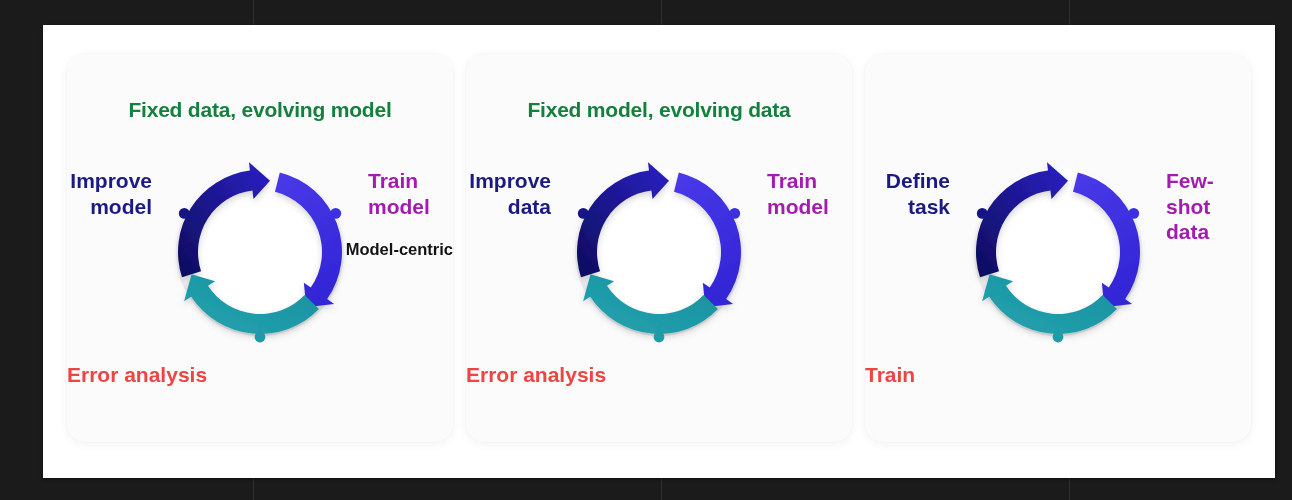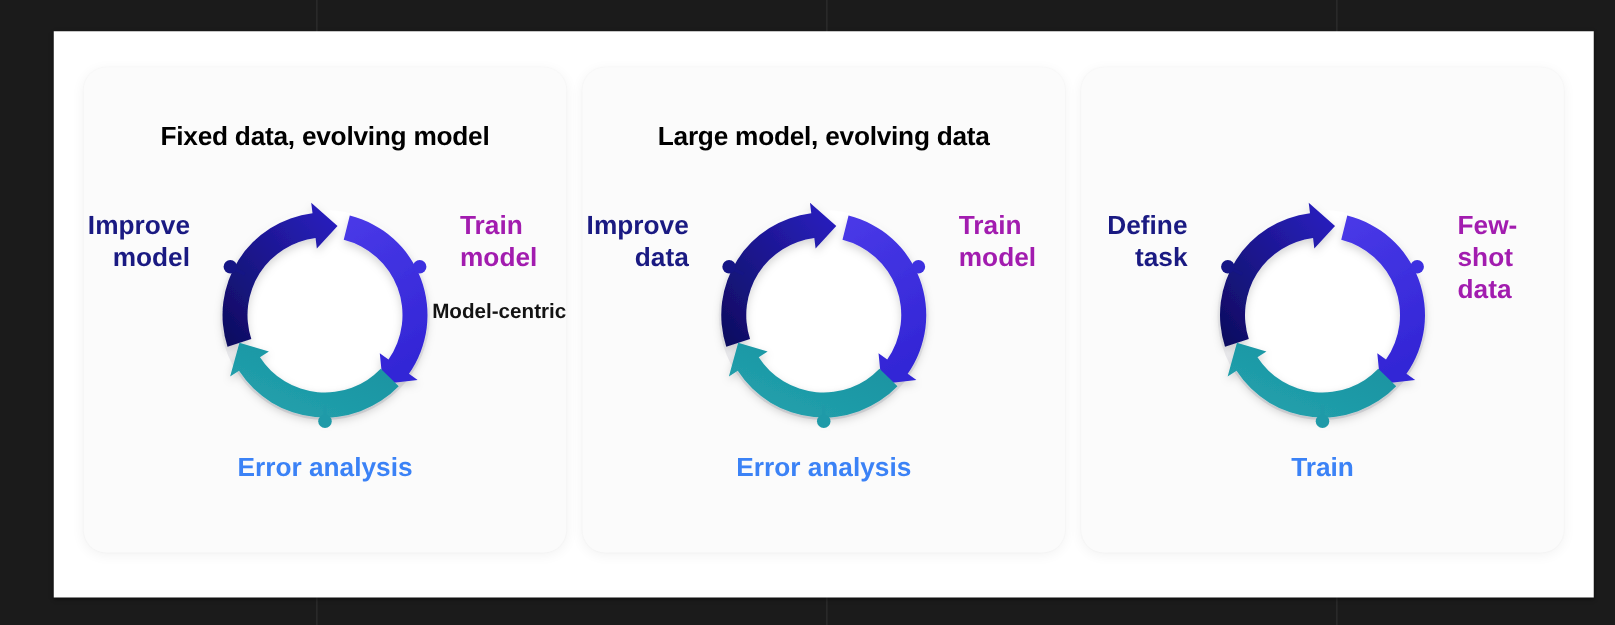--- a/index.html
+++ b/index.html
@@ -58,21 +58,21 @@
   }
 
   .panel-title {
     position: absolute;
     top: 44px;
     left: 0;
     right: 0;
     text-align: center;
     font-size: 21px;
     font-weight: bold;
-    color: #000000;
+    color: #15803d;
     letter-spacing: -0.2px;
   }
 
   .cycle-area {
     position: absolute;
     top: 80px;
     left: 0;
     right: 0;
     height: 250px;
   }
@@ -106,22 +106,22 @@
     left: 50%;
     margin-left: 108px;
     top: 34px;
     text-align: left;
     color: #a21caf;
   }
   .label-bottom {
     left: 0;
     right: 0;
     top: 228px;
-    text-align: center;
-    color: #3b82f6;
+    text-align: left;
+    color: #ef4444;
   }
   .label-center {
     position: absolute;
     left: 0;
     right: 0;
     top: 106px;
     text-align: right;
     font-size: 16.5px;
     font-weight: bold;
     color: #131313;
@@ -214,21 +214,21 @@
         <div class="node-label label-left">Improve
 model</div>
         <div class="node-label label-right">Train
 model</div>
         <div class="node-label label-bottom">Error analysis</div>
         <div class="label-center">Model-centric</div>
       </div>
     </div>
 
     <div class="panel-card">
-      <div class="panel-title">Large model, evolving data</div>
+      <div class="panel-title">Fixed model, evolving data</div>
       <div class="cycle-area">
         <div class="ring-wrap">
   <svg width="200" height="200" viewBox="0 0 200 200" xmlns="http://www.w3.org/2000/svg">
     <defs>
       <linearGradient id="gNavy" x1="0" y1="1" x2="1" y2="0">
         <stop offset="0%" stop-color="#0d0d5c"></stop>
         <stop offset="100%" stop-color="#2b20c4"></stop>
       </linearGradient>
       <linearGradient id="gViolet" x1="0" y1="0" x2="0.3" y2="1">
         <stop offset="0%" stop-color="#4a3ae8"></stop>

